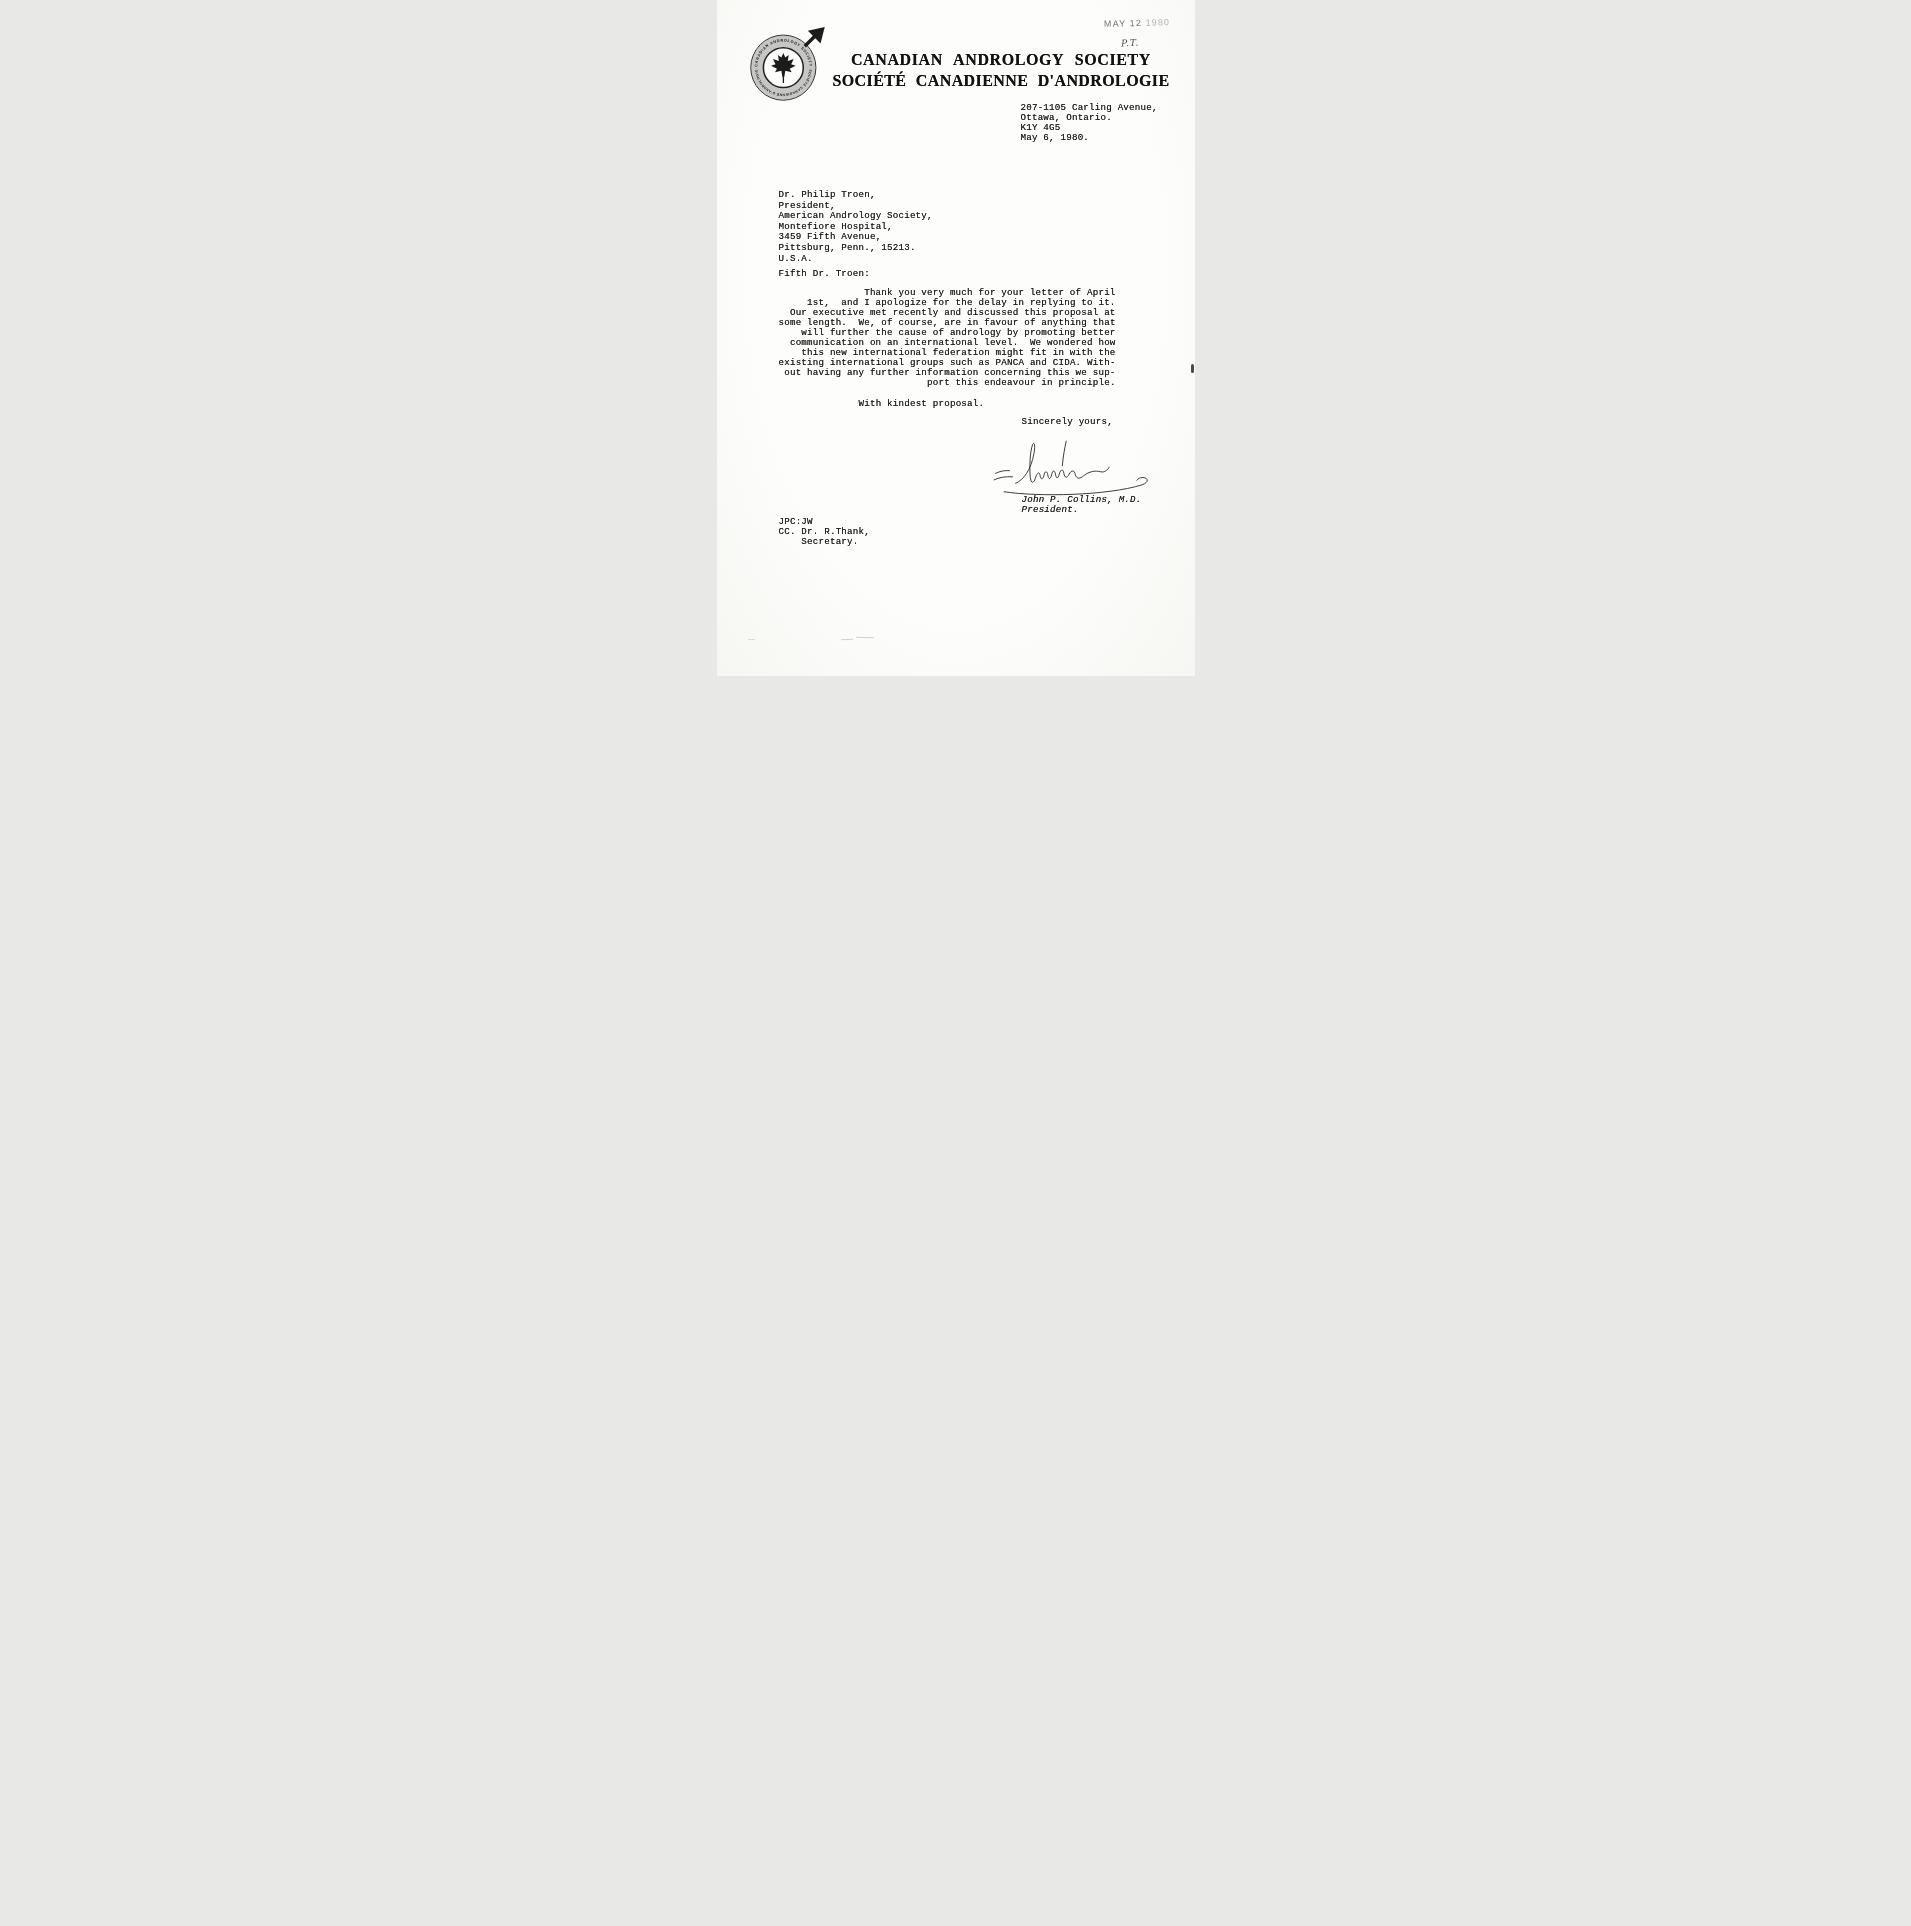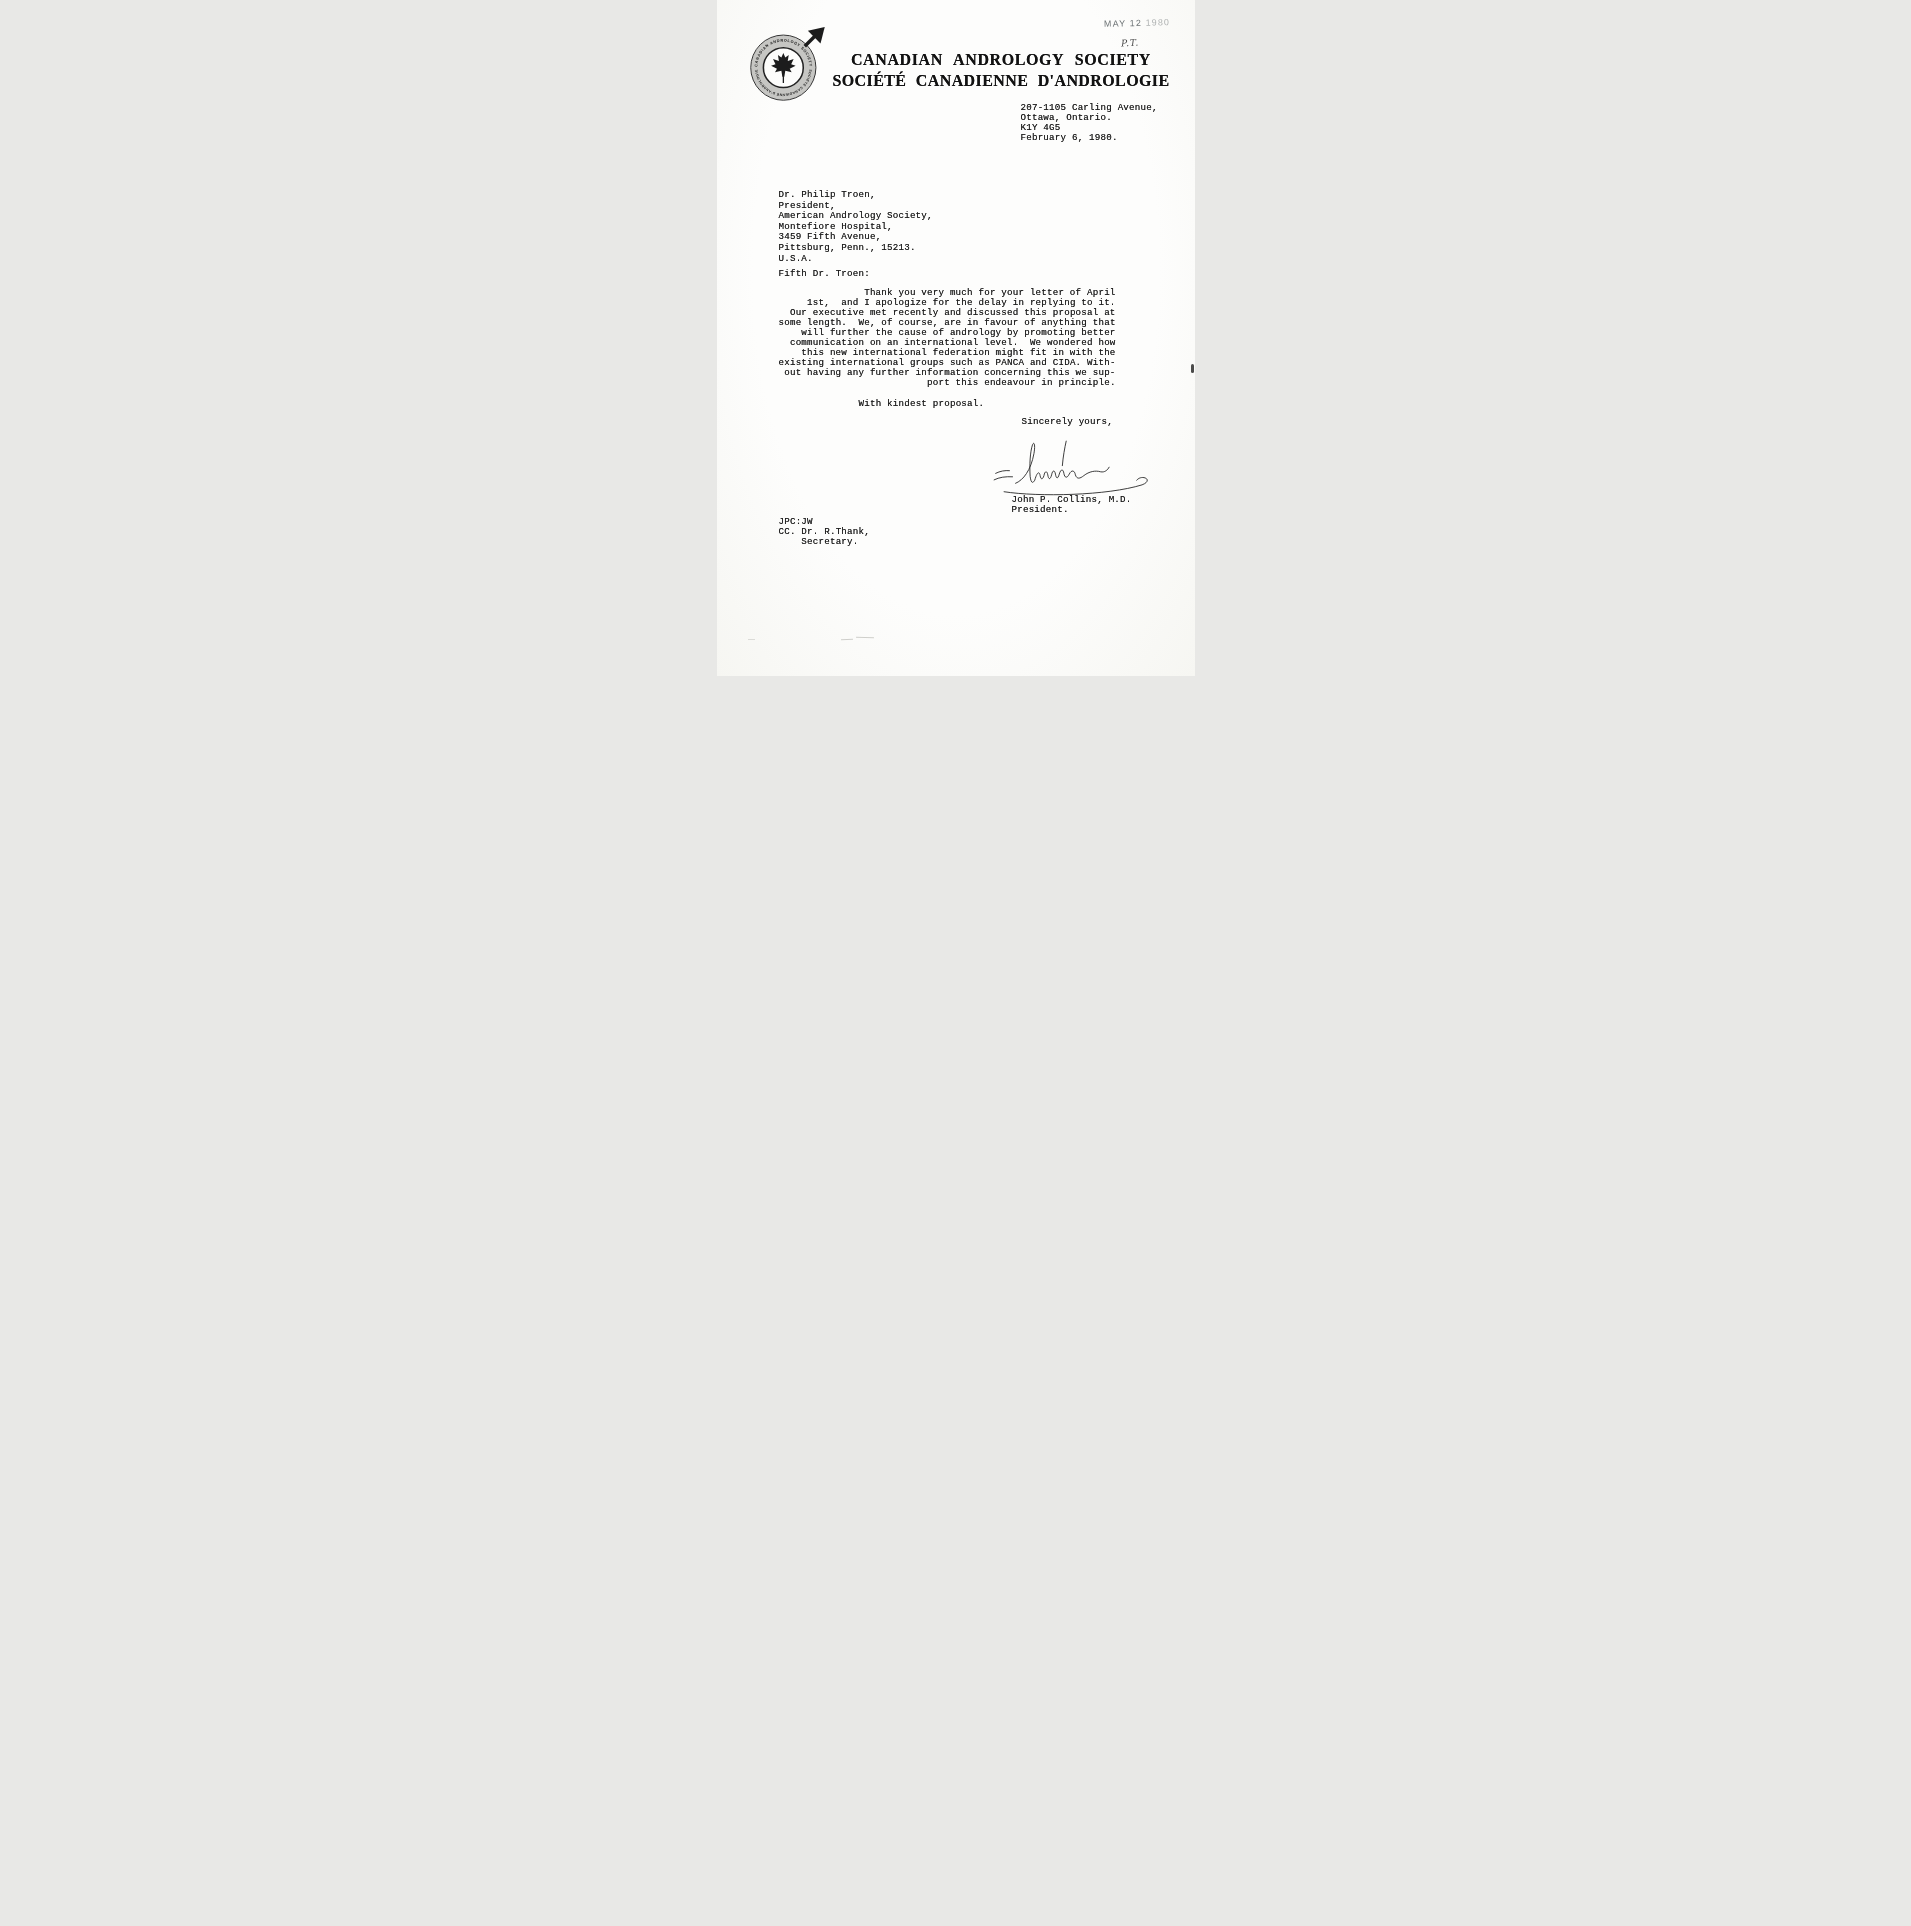--- a/index.html
+++ b/index.html
@@ -111,21 +111,21 @@
       <polygon points="208,2 164,12 197,45" fill="#1c1c1c"></polygon>
     </g>
   </svg>
 
   <div class="title title-en">CANADIAN ANDROLOGY SOCIETY</div>
   <div class="title title-fr">SOCIÉTÉ CANADIENNE D'ANDROLOGIE</div>
 
   <div class="type" style="left:304px; top:103px;">207-1105 Carling Avenue,
 Ottawa, Ontario.
 K1Y 4G5
-February 6, 1980.</div>
+May 6, 1980.</div>
 
   <div class="type recipient" style="left:62px; top:190px;">Dr. Philip Troen,
 President,
 American Andrology Society,
 Montefiore Hospital,
 3459 Fifth Avenue,
 Pittsburg, Penn., 15213.
 U.S.A.</div>
 
   <div class="type" style="left:62px; top:269px;">Fifth Dr. Troen:</div>
@@ -155,21 +155,21 @@
 
       <path d="M60,126 C80,118 100,92 108,48 C112,24 108,16 104,26 C98,44 96,78 98,108 C100,124 104,128 110,118
                C116,96 122,94 124,106 C126,116 130,118 134,106 C136,94 142,92 144,104 C146,116 150,118 154,104
                C156,92 162,90 164,102 C166,114 170,116 174,102 C178,88 184,88 186,100 C188,112 194,114 200,102
                C206,90 214,92 216,104 C220,116 228,114 238,106 C252,95 268,92 282,96 C292,98 300,92 304,84"></path>
 
       <path d="M30,148 C120,162 300,158 390,130 C404,125 408,116 398,112 C390,109 380,112 376,118"></path>
     </g>
   </svg>
 
-  <div class="type namelines" style="left:295px; top:495px;">John P. Collins, M.D.
+  <div class="type namelines" style="left:305px; top:495px;font-style:italic;">John P. Collins, M.D.
 President.</div>
 
   <div class="type footerlines" style="left:62px; top:517px;">JPC:JW
 CC. Dr. R.Thank,
     Secretary.</div>
 
   <div class="artifact a1"></div>
   <div class="artifact a2"></div>
   <div class="artifact a3"></div>
   <div class="artifact blob"></div>

